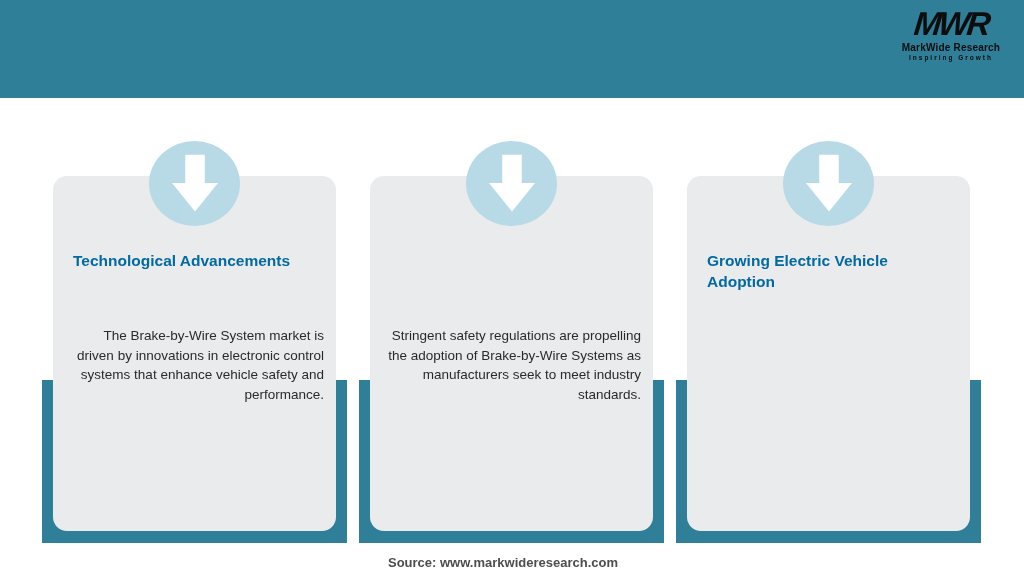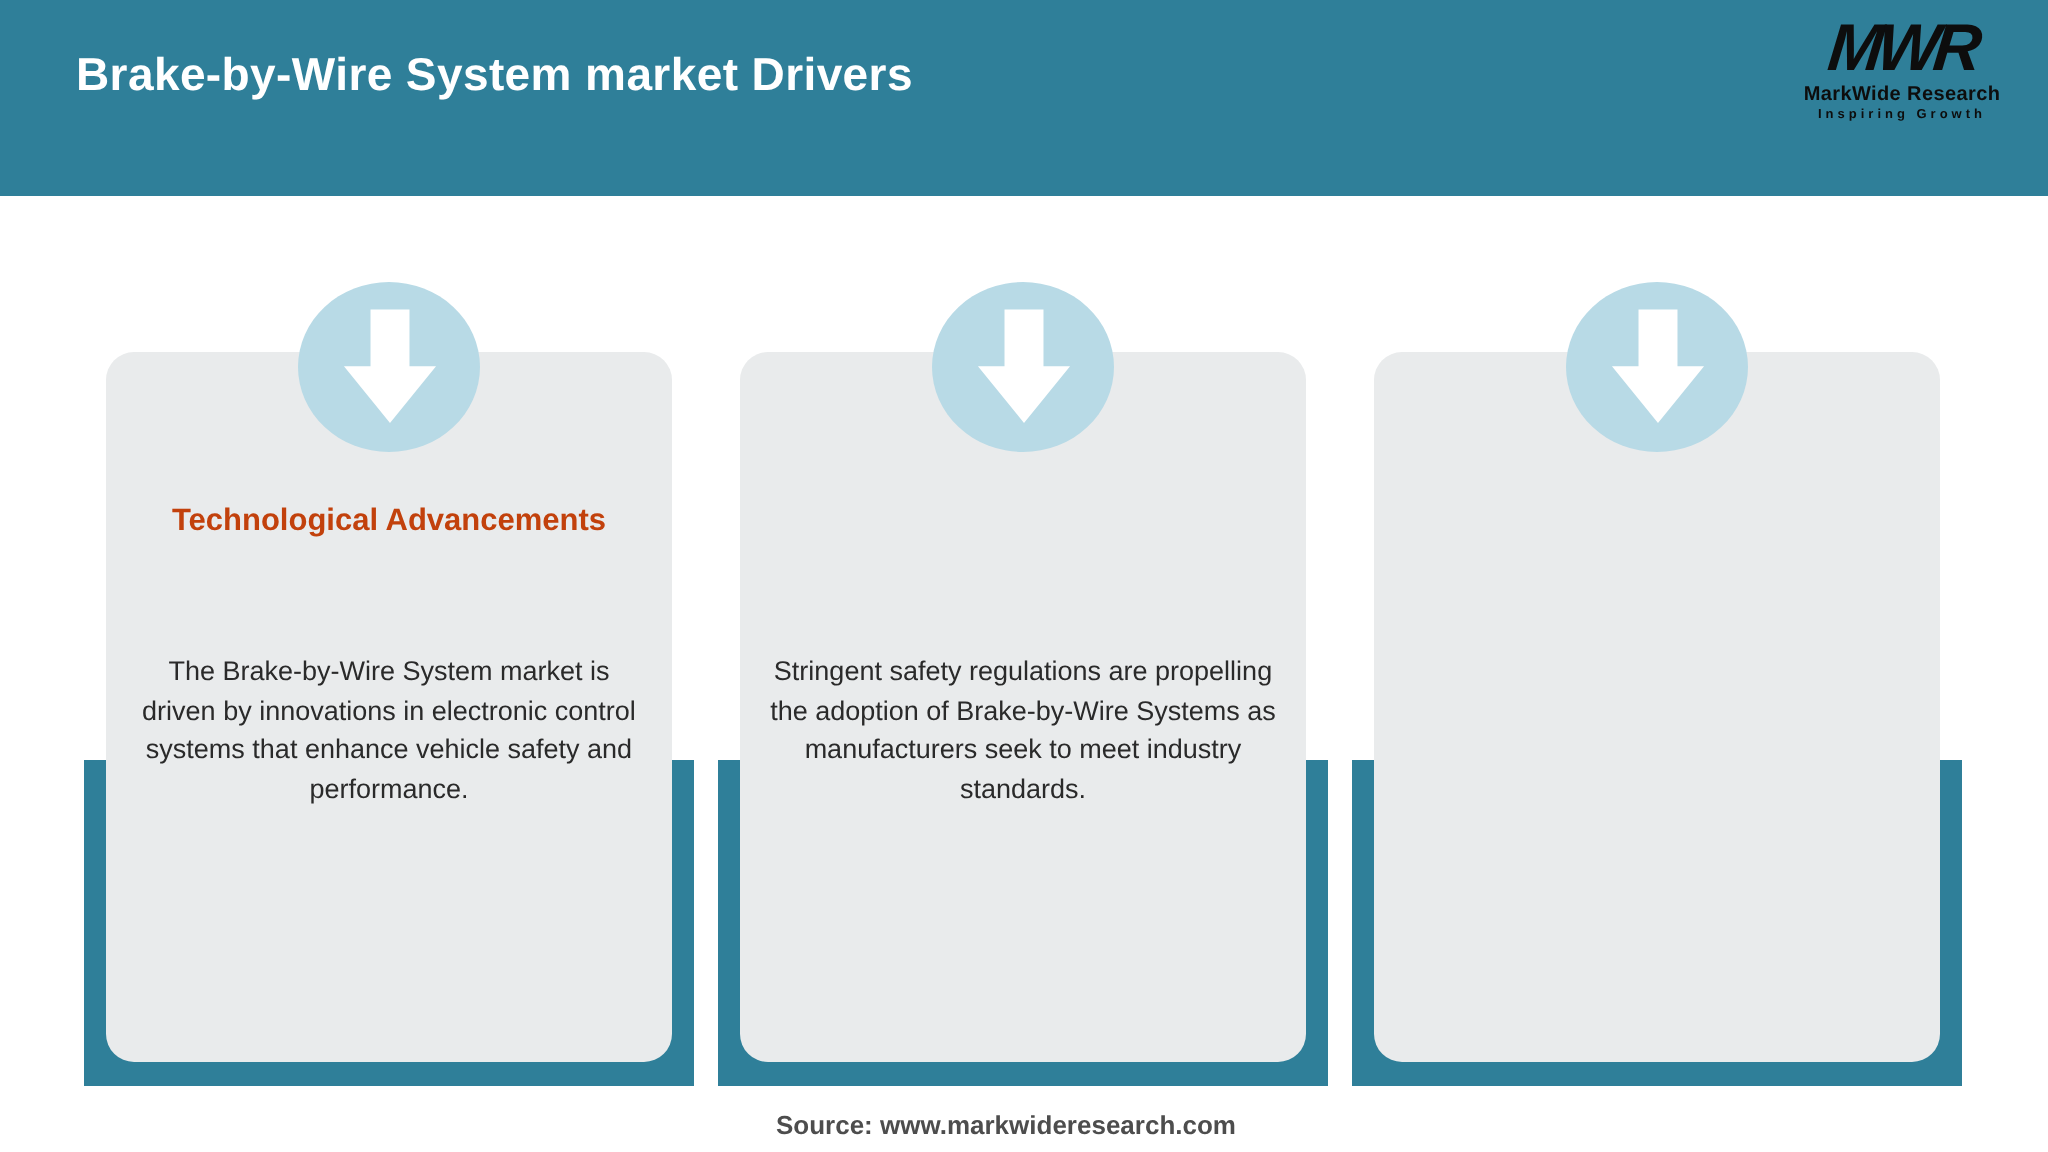--- a/index.html
+++ b/index.html
@@ -37,25 +37,25 @@
     position:absolute;left:0;top:380px;width:305px;height:163px;
     background:#2f7f99;
   }
   .card{
     position:absolute;left:11px;top:176px;width:283px;height:355px;
     background:#e9ebec;border-radius:14px;
   }
   .card-title{
     position:absolute;top:74px;left:0;right:0;margin:0;
     padding:0 20px;box-sizing:border-box;
-    text-align:center;font-size:15.5px;line-height:21px;font-weight:700;color:#c2410c;
+    text-align:left;font-size:15.5px;line-height:21px;font-weight:700;color:#0369a1;
   }
   .card-body{
     position:absolute;top:150px;left:12px;right:12px;margin:0;
-    font-size:13.5px;line-height:19.5px;color:#2a2a2a;text-align:center;
+    font-size:13.5px;line-height:19.5px;color:#2a2a2a;text-align:right;
   }
   .circle{
     position:absolute;left:107px;top:141px;width:91px;height:85px;
     background:#b8dae6;border-radius:50%;
     display:flex;align-items:center;justify-content:center;
   }
   .circle svg{display:block;}
 
   
   .source{
@@ -66,21 +66,20 @@
     position:absolute;right:12px;top:559px;
     font-size:9.5px;font-weight:600;color:#1f1f1f;
   }
 </style>
 </head>
 <body>
 
 <div class="canvas">
 
   <header class="header">
-    <h1 class="title">Brake-by-Wire System market Drivers</h1>
     <div class="logo">
       <div class="logo-mark">MWR</div>
       <div class="logo-name">MarkWide Research</div>
       <div class="logo-tagline">Inspiring Growth</div>
     </div>
   </header>
 
   <section class="column col-0">
     <div class="teal-back"></div>
     <div class="card">
@@ -102,20 +101,21 @@
     <div class="circle">
       <svg width="54" height="62" viewBox="0 0 60 70" aria-hidden="true">
         <polygon points="19,2 41,2 41,34 56,34 30,66 4,34 19,34" fill="#ffffff"></polygon>
       </svg>
     </div>
   </section>
 
   <section class="column col-2">
     <div class="teal-back"></div>
     <div class="card">
+      <h2 class="card-title">Growing Electric Vehicle Adoption</h2>
     </div>
     <div class="circle">
       <svg width="54" height="62" viewBox="0 0 60 70" aria-hidden="true">
         <polygon points="19,2 41,2 41,34 56,34 30,66 4,34 19,34" fill="#ffffff"></polygon>
       </svg>
     </div>
   </section>
 
   <div class="source">Source: www.markwideresearch.com</div>
 

